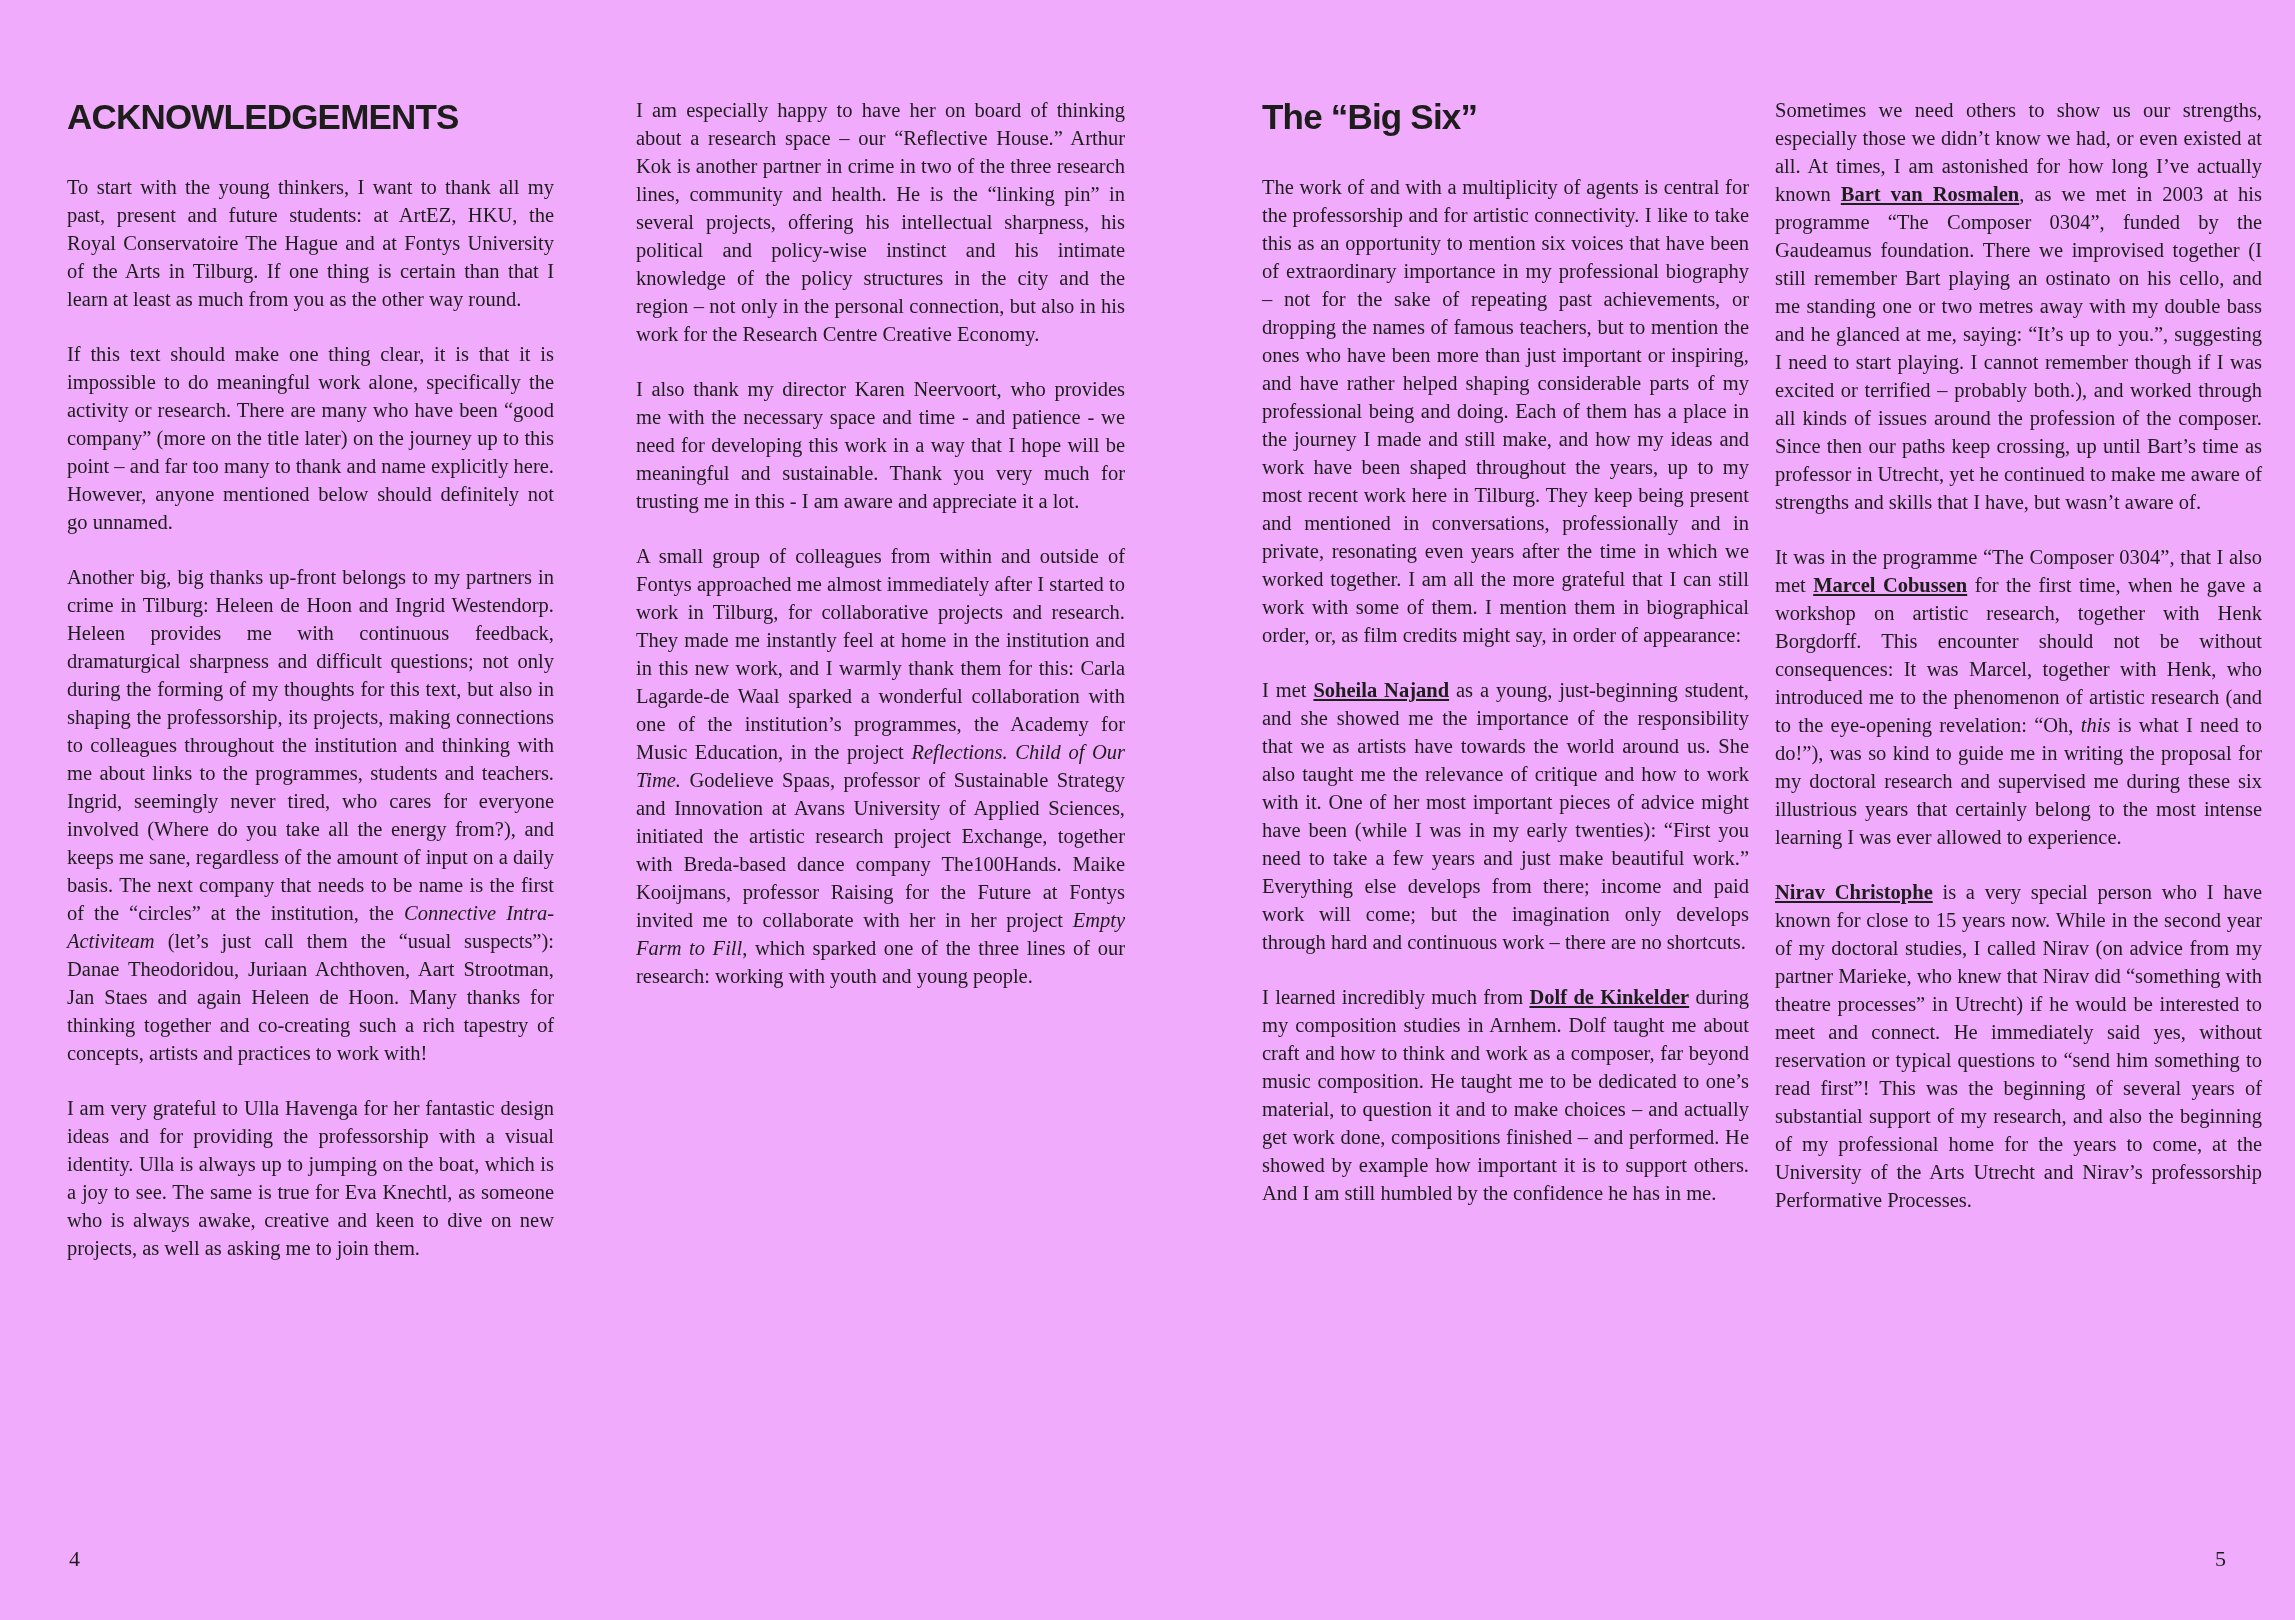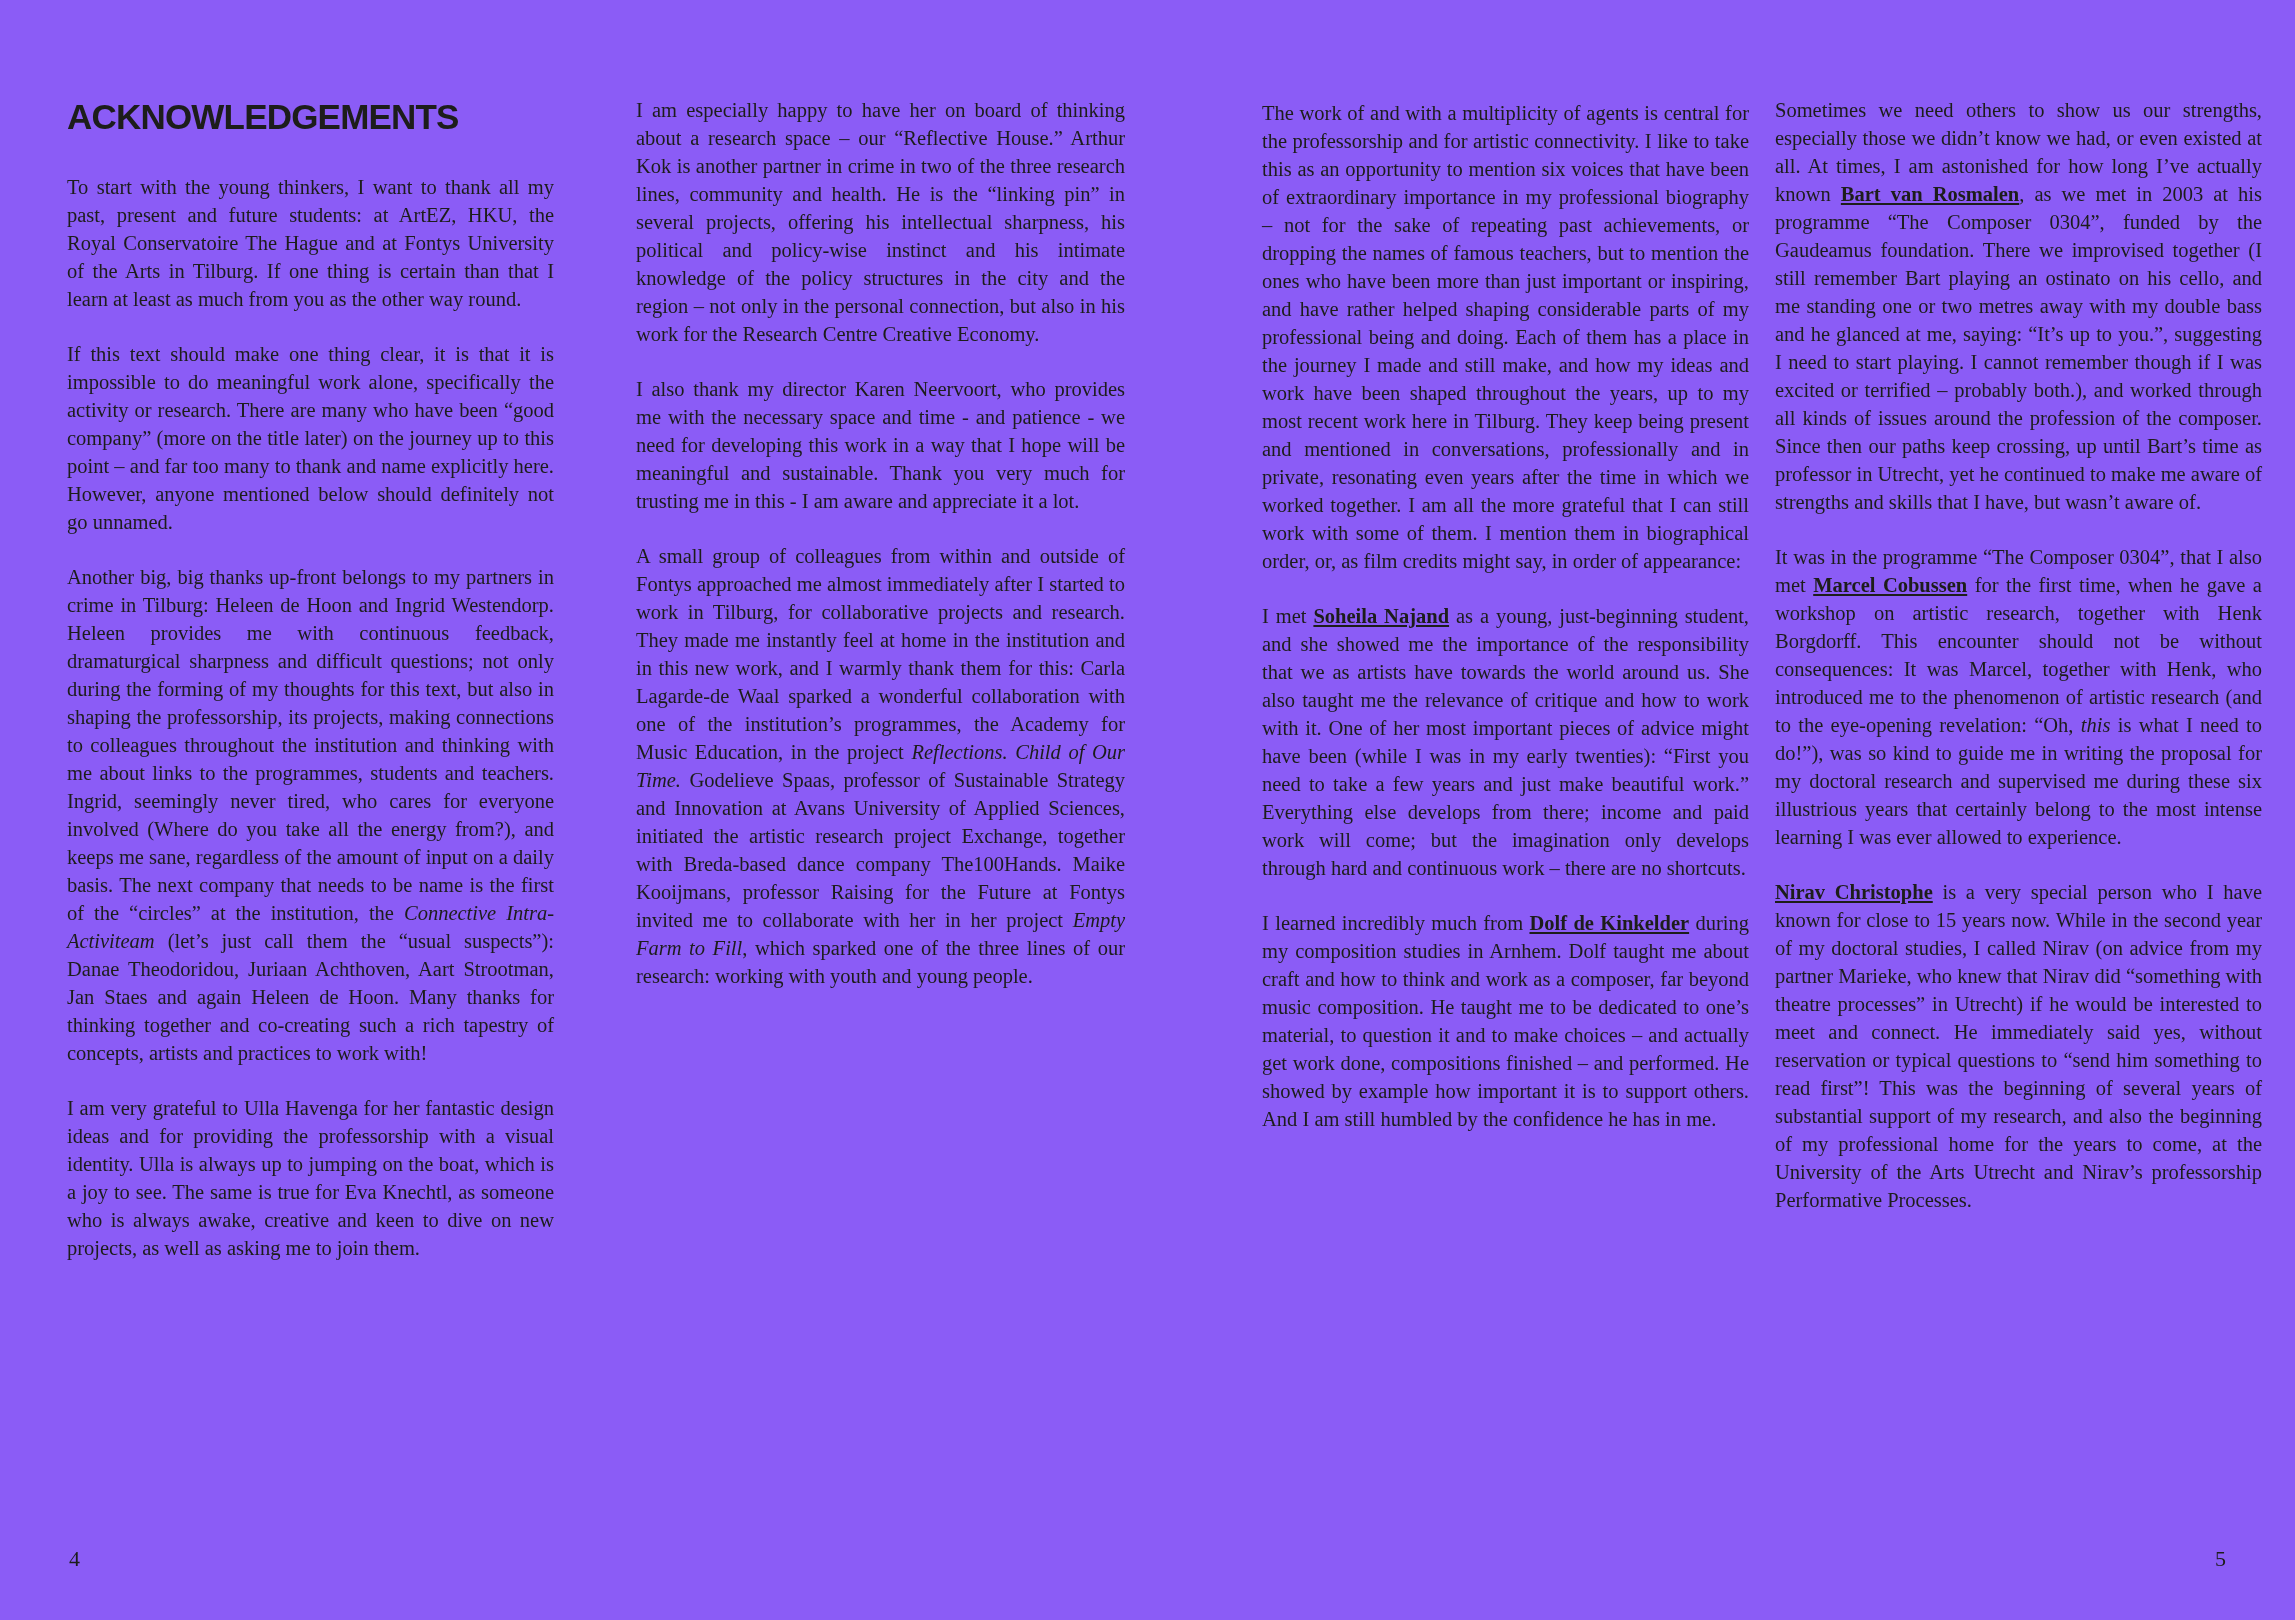--- a/index.html
+++ b/index.html
@@ -11,21 +11,21 @@
     width: 2295px;
     height: 1620px;
     overflow: hidden;
     font-family: "Liberation Serif", serif;
     color: #1d1d1b;
   }
   .spread {
     position: relative;
     width: 2295px;
     height: 1620px;
-    background: #8b5cf6;
+    background: #f0abfc;
   }
   .column {
     position: absolute;
     text-align: justify;
     font-size: 20.5px;
     line-height: 28px;
     letter-spacing: 0px;
   }
   .column p {
     margin: 0 0 27px 0;
@@ -80,20 +80,21 @@
           <p><span>I also thank my director Karen Neervoort, who provides me with the necessary space and time - and patience - we need for developing this work in a way that I hope will be meaningful and sustainable. Thank you very much for trusting me in this - I am aware and appreciate it a lot.</span></p>
           <p><span>A small group of colleagues from within and outside of Fontys approached me almost immediately after I started to work in Tilburg, for collaborative projects and research. They made me instantly feel at home in the institution and in this new work, and I warmly thank them for this: Carla Lagarde-de Waal sparked a wonderful collaboration with one of the institution’s programmes, the Academy for Music Education, in the project </span><span class="i">Reflections. Child of Our Time.</span><span> Godelieve Spaas, professor of Sustainable Strategy and Innovation at Avans University of Applied Sciences, initiated the artistic research project Exchange, together with Breda-based dance company The100Hands. Maike Kooijmans, professor Raising for the Future at Fontys invited me to collaborate with her in her project </span><span class="i">Empty Farm to Fill</span><span>, which sparked one of the three lines of our research: working with youth and young people.</span></p>
         </div>
     </div>
 
     <div class="pagenum" id="pagenum-left">4</div>
   </section>
 
   <section>
     <div class="column" id="col3">
+      <h1 class="heading">The “Big Six”</h1>
       <div>
           <p><span>The work of and with a multiplicity of agents is central for the professorship and for artistic connectivity. I like to take this as an opportunity to mention six voices that have been of extraordinary importance in my professional biography – not for the sake of repeating past achievements, or dropping the names of famous teachers, but to mention the ones who have been more than just important or inspiring, and have rather helped shaping considerable parts of my professional being and doing. Each of them has a place in the journey I made and still make, and how my ideas and work have been shaped throughout the years, up to my most recent work here in Tilburg. They keep being present and mentioned in conversations, professionally and in private, resonating even years after the time in which we worked together. I am all the more grateful that I can still work with some of them. I mention them in biographical order, or, as film credits might say, in order of appearance:</span></p>
           <p><span>I met </span><span class="b">Soheila Najand</span><span> as a young, just-beginning student, and she showed me the importance of the responsibility that we as artists have towards the world around us. She also taught me the relevance of critique and how to work with it. One of her most important pieces of advice might have been (while I was in my early twenties): “First you need to take a few years and just make beautiful work.” Everything else develops from there; income and paid work will come; but the imagination only develops through hard and continuous work – there are no shortcuts.</span></p>
           <p><span>I learned incredibly much from </span><span class="b">Dolf de Kinkelder</span><span> during my composition studies in Arnhem. Dolf taught me about craft and how to think and work as a composer, far beyond music composition. He taught me to be dedicated to one’s material, to question it and to make choices – and actually get work done, compositions finished – and performed. He showed by example how important it is to support others. And I am still humbled by the confidence he has in me.</span></p>
         </div>
     </div>
 
     <div class="column" id="col4">
       <div>
           <p><span>Sometimes we need others to show us our strengths, especially those we didn’t know we had, or even existed at all. At times, I am astonished for how long I’ve actually known </span><span class="b">Bart van Rosmalen</span><span>, as we met in 2003 at his programme “The Composer 0304”, funded by the Gaudeamus foundation. There we improvised together (I still remember Bart playing an ostinato on his cello, and me standing one or two metres away with my double bass and he glanced at me, saying: “It’s up to you.”, suggesting I need to start playing. I cannot remember though if I was excited or terrified – probably both.), and worked through all kinds of issues around the profession of the composer. Since then our paths keep crossing, up until Bart’s time as professor in Utrecht, yet he continued to make me aware of strengths and skills that I have, but wasn’t aware of.</span></p>

